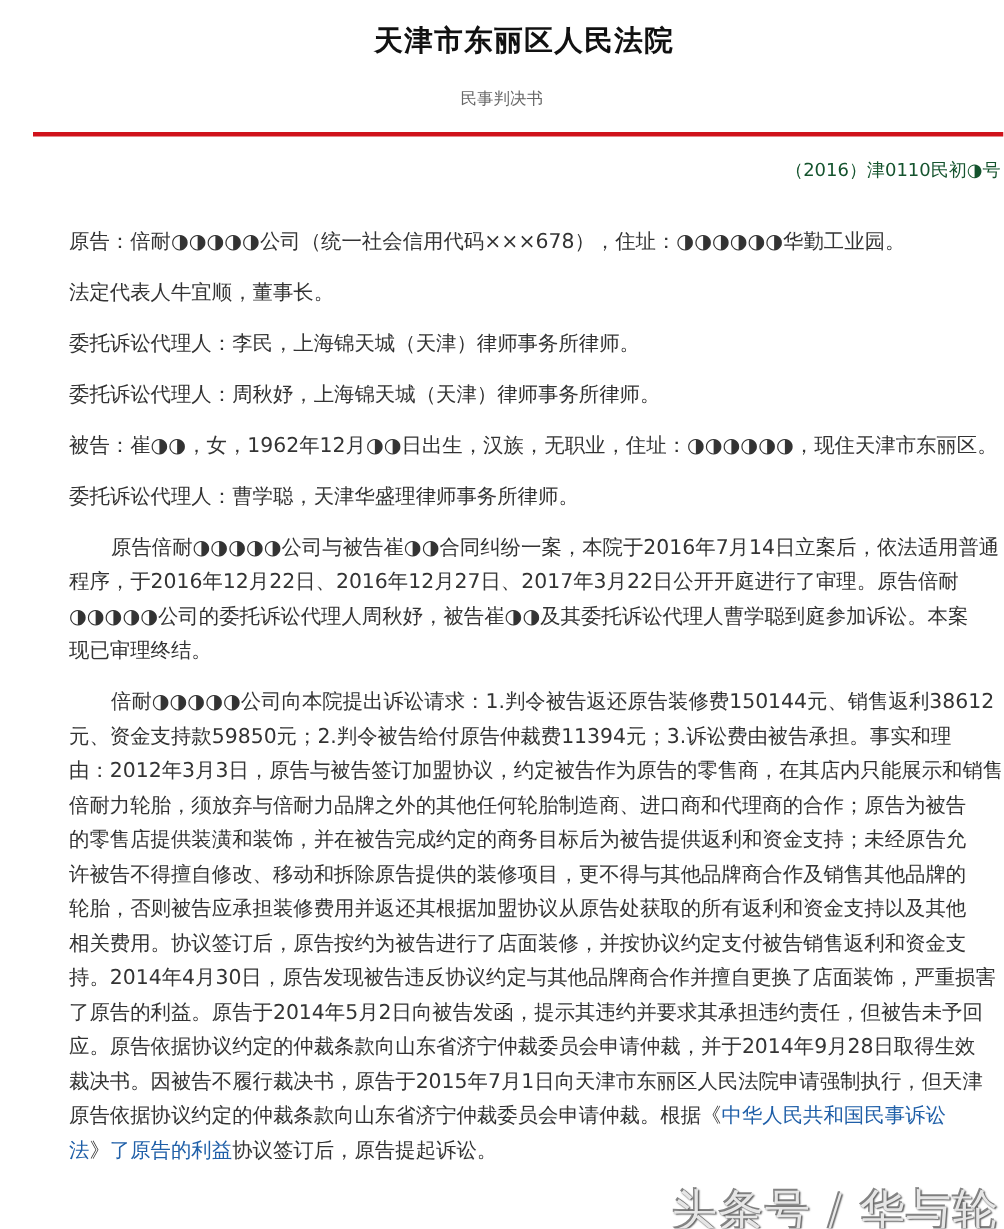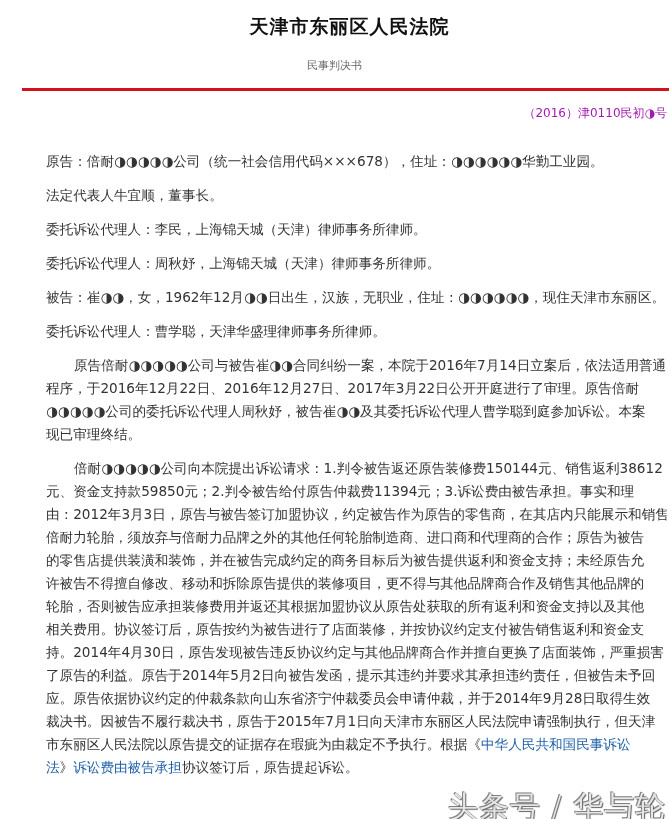--- a/index.html
+++ b/index.html
@@ -14,21 +14,21 @@
     font-size: 19px; font-weight: bold; color: #111111; letter-spacing: 1px;
   }
   .doc-type {
     position: absolute; left: 0; width: 669px; top: 58px;
     text-align: center; font-size: 11px; color: #666666;
   }
   .red-rule {
     position: absolute; left: 22px; right: 0; top: 88px; height: 3px; background: #d0121b;
   }
   .case-no {
-    position: absolute; right: 2px; top: 105px; font-size: 12px; color: #a21caf;
+    position: absolute; right: 2px; top: 105px; font-size: 12px; color: #14532d;
   }
   .content {
     position: absolute; left: 46px; top: 150px; width: 625px;
     font-size: 13.6px; line-height: 23px; color: #333333;
   }
   .content p { margin: 0 0 11px 0; white-space: nowrap; }
   .para { white-space: normal !important; }
   .para .line { display: block; white-space: nowrap; }
   .para .first { padding-left: 28px; }
   .link { color: #1f5fa8; }
@@ -68,18 +68,18 @@
     <span class="line">由：2012年3月3日，原告与被告签订加盟协议，约定被告作为原告的零售商，在其店内只能展示和销售</span>
     <span class="line">倍耐力轮胎，须放弃与倍耐力品牌之外的其他任何轮胎制造商、进口商和代理商的合作；原告为被告</span>
     <span class="line">的零售店提供装潢和装饰，并在被告完成约定的商务目标后为被告提供返利和资金支持；未经原告允</span>
     <span class="line">许被告不得擅自修改、移动和拆除原告提供的装修项目，更不得与其他品牌商合作及销售其他品牌的</span>
     <span class="line">轮胎，否则被告应承担装修费用并返还其根据加盟协议从原告处获取的所有返利和资金支持以及其他</span>
     <span class="line">相关费用。协议签订后，原告按约为被告进行了店面装修，并按协议约定支付被告销售返利和资金支</span>
     <span class="line">持。2014年4月30日，原告发现被告违反协议约定与其他品牌商合作并擅自更换了店面装饰，严重损害</span>
     <span class="line">了原告的利益。原告于2014年5月2日向被告发函，提示其违约并要求其承担违约责任，但被告未予回</span>
     <span class="line">应。原告依据协议约定的仲裁条款向山东省济宁仲裁委员会申请仲裁，并于2014年9月28日取得生效</span>
     <span class="line">裁决书。因被告不履行裁决书，原告于2015年7月1日向天津市东丽区人民法院申请强制执行，但天津</span>
-    <span class="line"><span>市东丽区人民法院以原告提交的证据存在瑕疵为由裁定不予执行。根据《</span><a class="link">中华人民共和国民事诉讼</a></span>
-    <span class="line"><a class="link">法</a><span>》</span><a class="link">诉讼费由被告承担</a><span>协议签订后，原告提起诉讼。</span></span>
+    <span class="line"><span>原告依据协议约定的仲裁条款向山东省济宁仲裁委员会申请仲裁。根据《</span><a class="link">中华人民共和国民事诉讼</a></span>
+    <span class="line"><a class="link">法</a><span>》</span><a class="link">了原告的利益</a><span>协议签订后，原告提起诉讼。</span></span>
   </p>
 </div>
 
 <div class="watermark">头条号 / 华与轮</div>
 
 </body></html>

